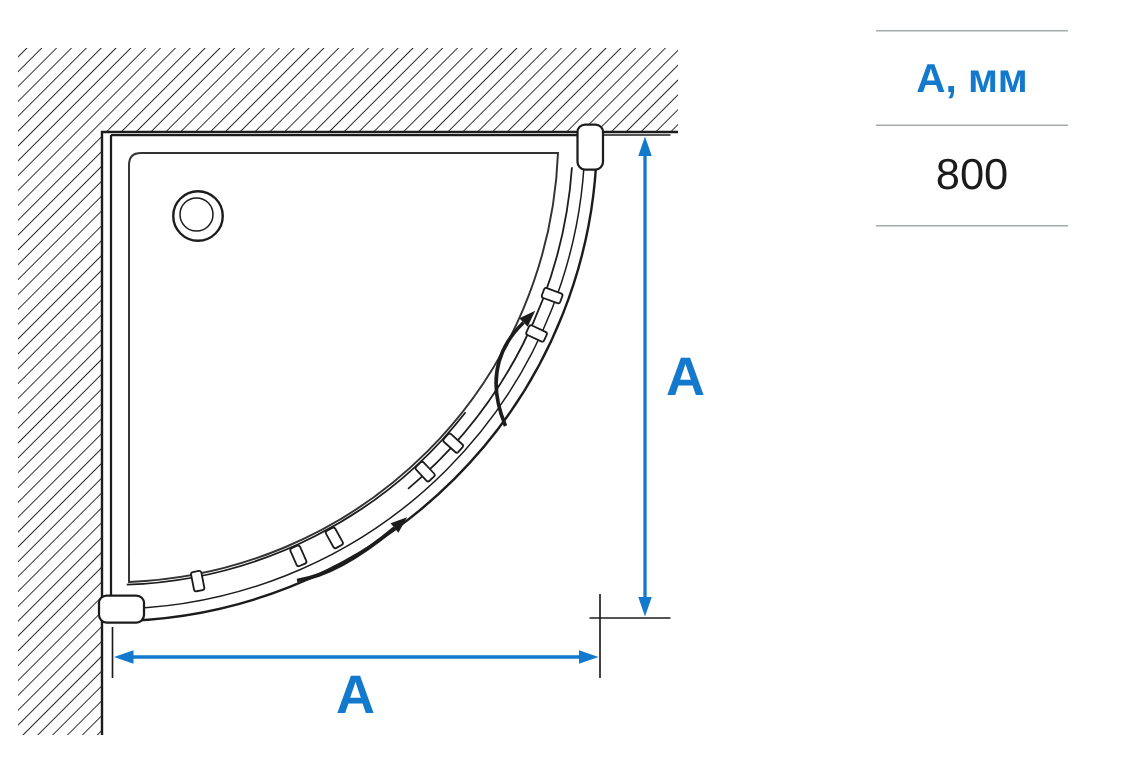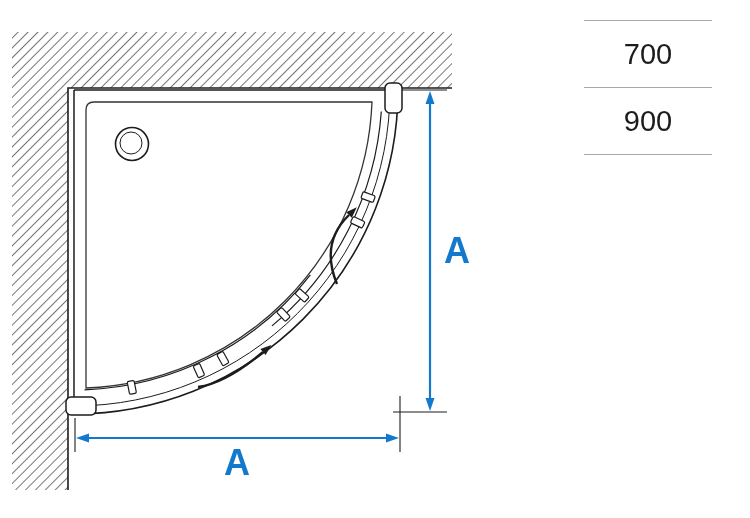--- a/index.html
+++ b/index.html
@@ -120,17 +120,17 @@
       <text x="444" y="263" font-size="36" class="dim-label">A</text>
 
       <line x1="88" y1="438" x2="387" y2="438" stroke="#1379cd" stroke-width="2.2"></line>
       <polygon points="76,438 89,433.5 89,442.5" fill="#1379cd"></polygon>
       <polygon points="399,438 386,433.5 386,442.5" fill="#1379cd"></polygon>
       <text x="237" y="475" font-size="36" text-anchor="middle" class="dim-label">A</text>
     </g>
   </svg>
 
   <div class="size-table">
-    <div class="row">700</div>
-    <div class="row">900</div>
+    <div class="header">А, мм</div>
+    <div class="row">800</div>
   </div>
 
 </div>
 
 </body></html>

